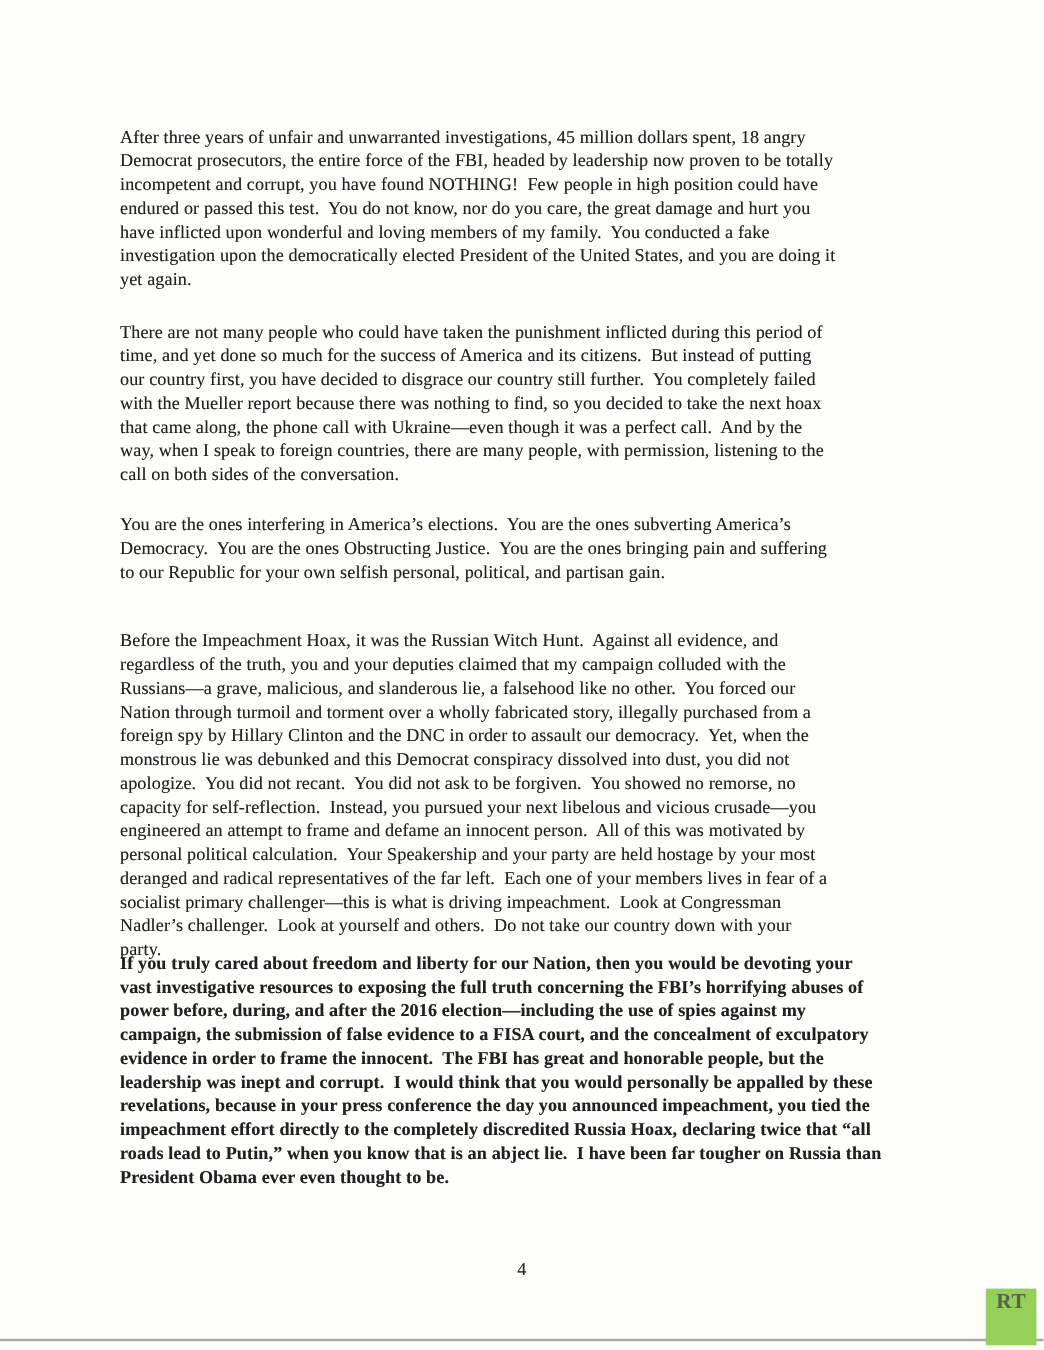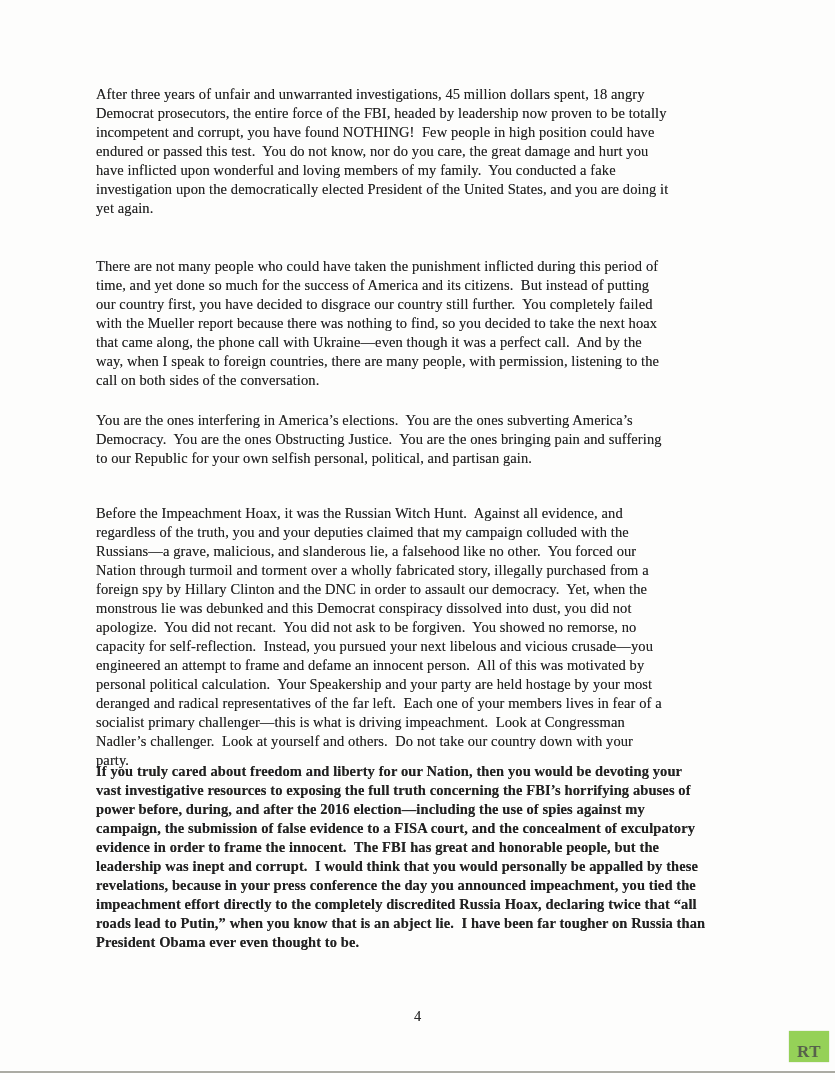--- a/index.html
+++ b/index.html
@@ -20,21 +20,21 @@
     left: 96px;
     width: 680px;
     margin: 0;
     font-size: 14.5px;
     line-height: 19px;
     letter-spacing: 0.1px;
     color: #212121;
     white-space: pre;
     text-shadow: 0 0 0.4px rgba(20,20,20,0.45);
   }
-  .para-1 { top: 85px; }
+  .para-1 { top: 101px; }
   .para-2 { top: 257px; }
   .para-3 { top: 411px; }
   .para-4 { top: 504px; }
   .para-5 { top: 762px; font-weight: bold; }
   .page-number {
     position: absolute;
     top: 1007px;
     left: 0;
     width: 835px;
     text-align: center;
@@ -49,24 +49,24 @@
     left: 0;
     width: 835px;
     height: 2px;
     background: #aaaaa2;
   }
   .rt-logo {
     position: absolute;
     left: 789px;
     top: 1031px;
     width: 40px;
-    height: 31px;
+    height: 45px;
     background: #95d158;
     display: flex;
-    align-items: flex-end;
+    align-items: flex-start;
     justify-content: center;
     z-index: 2;
     box-shadow: 0 0 1px rgba(120,160,80,0.6);
   }
   .rt-logo .rt-text {
     font-family: "Liberation Serif", "DejaVu Serif", serif;
     font-weight: bold;
     font-size: 17px;
     letter-spacing: 0.5px;
     color: #57624b;

